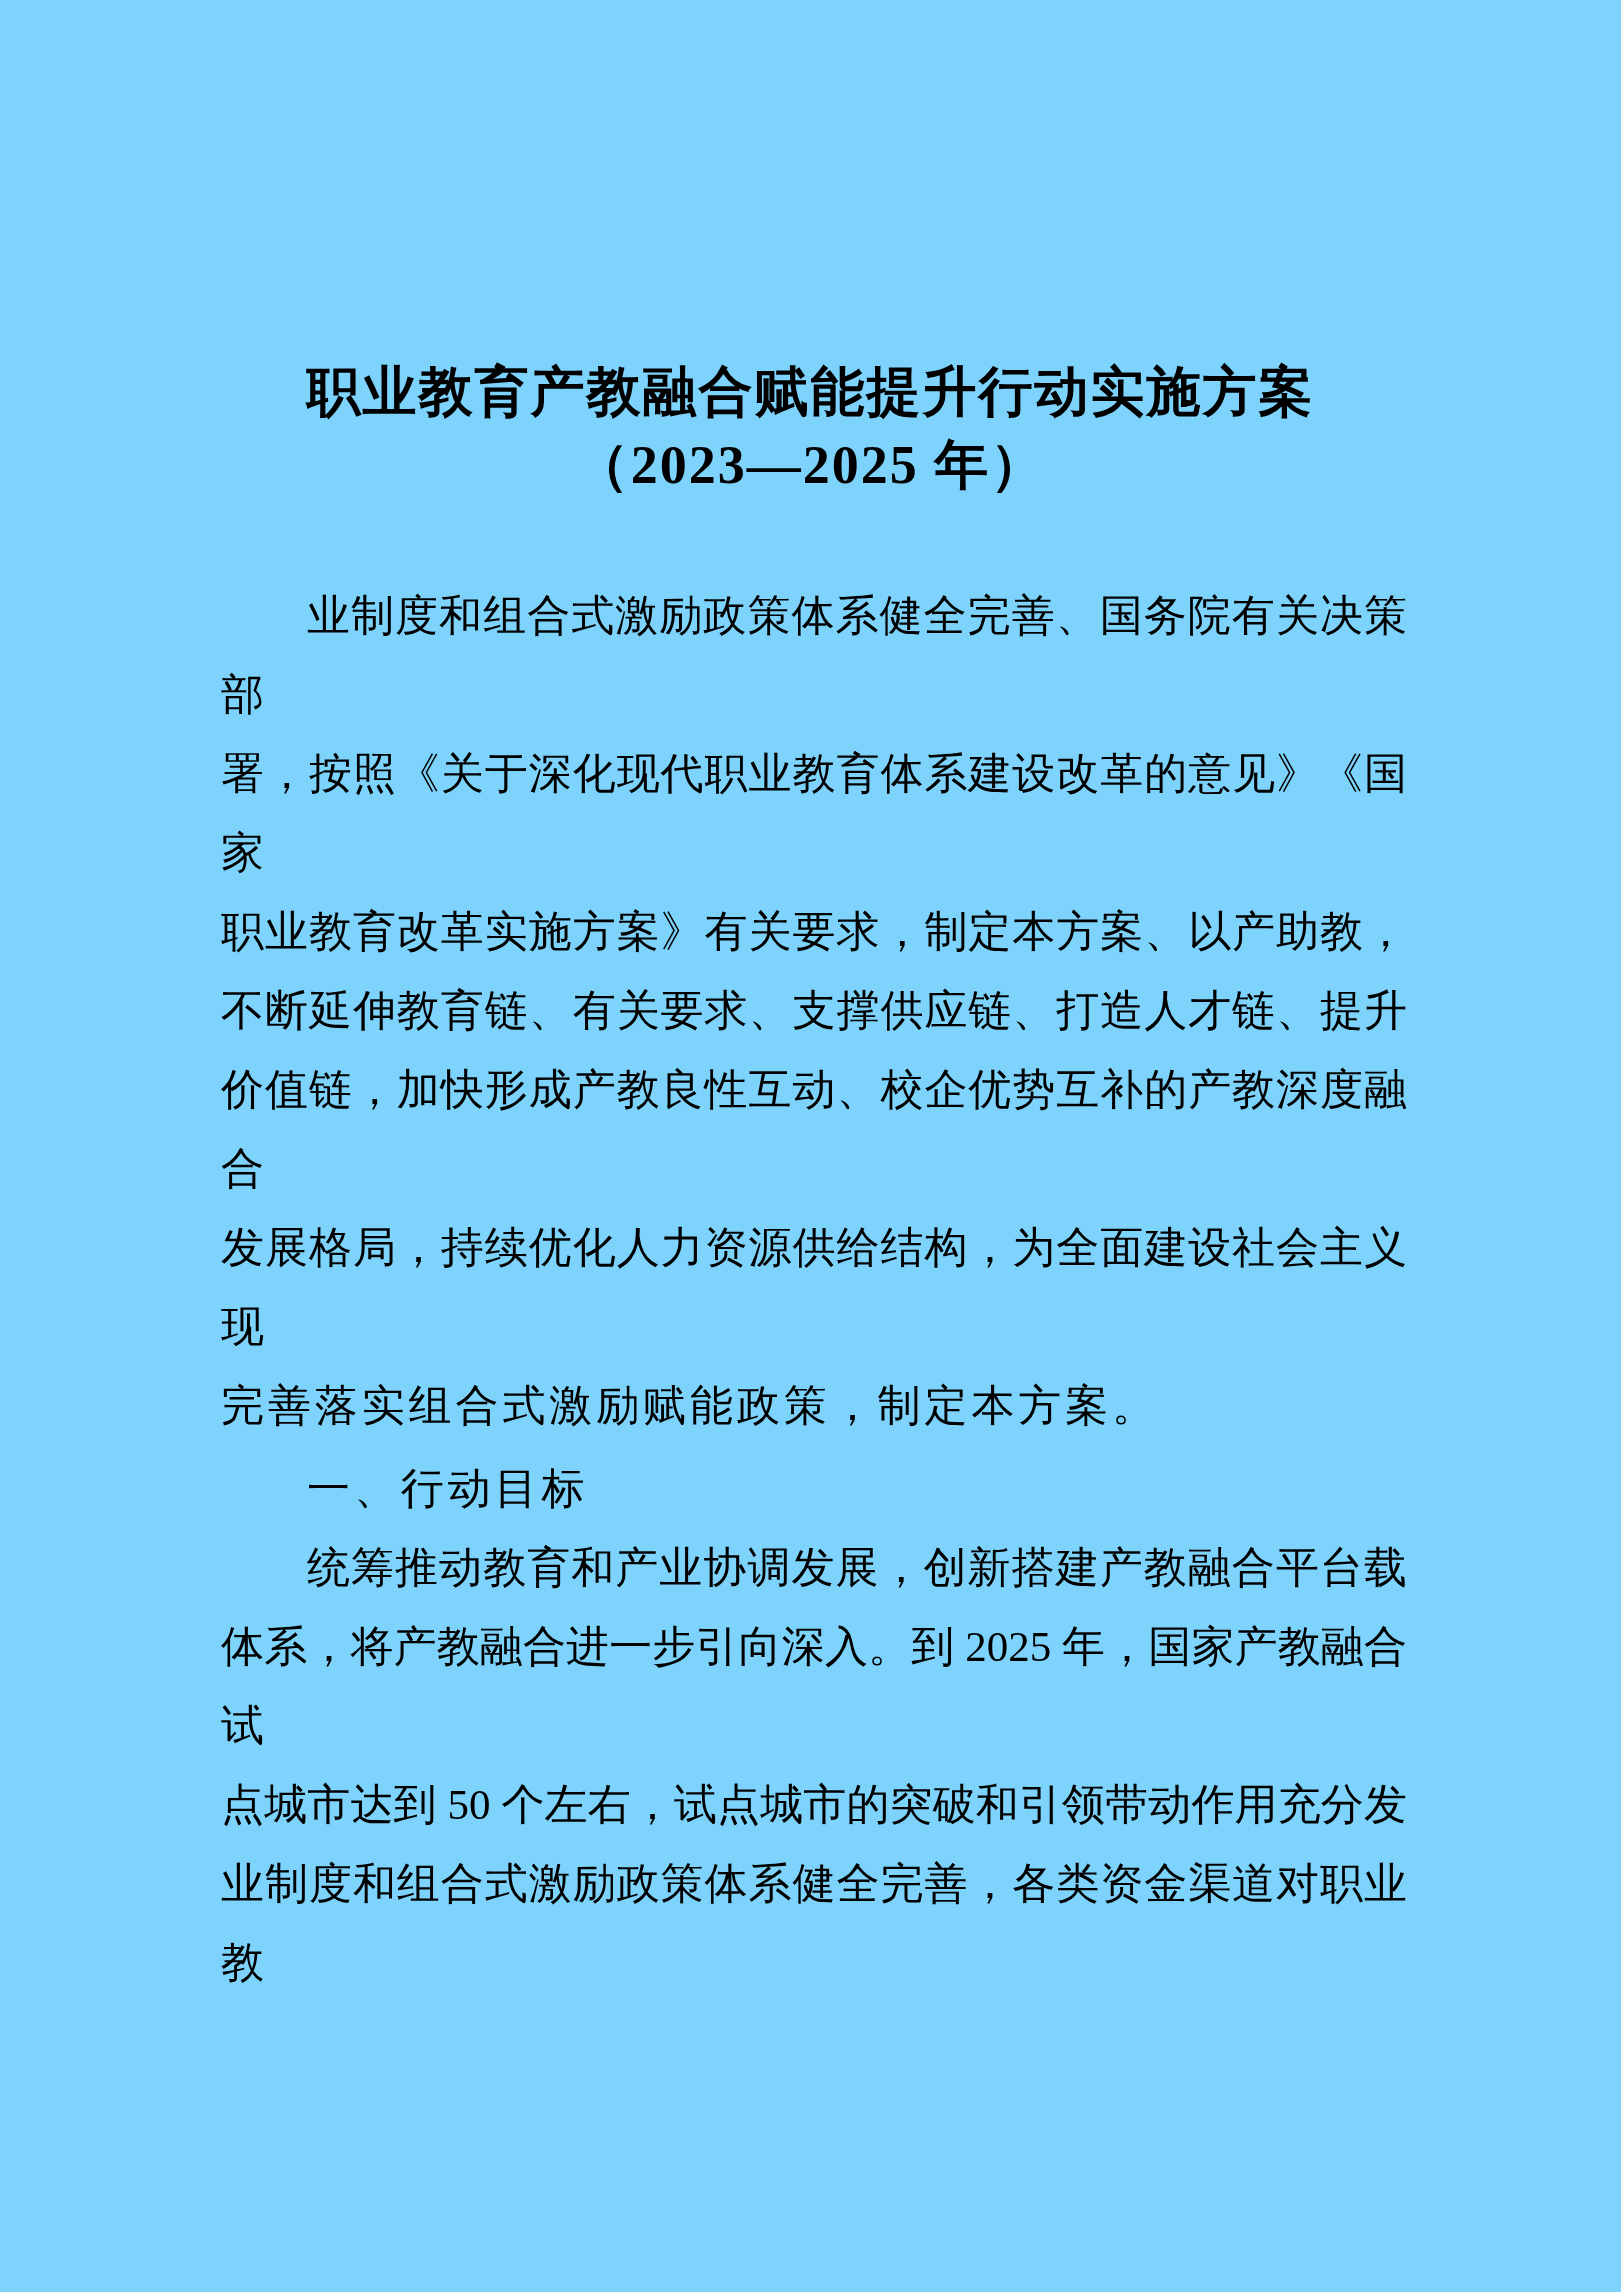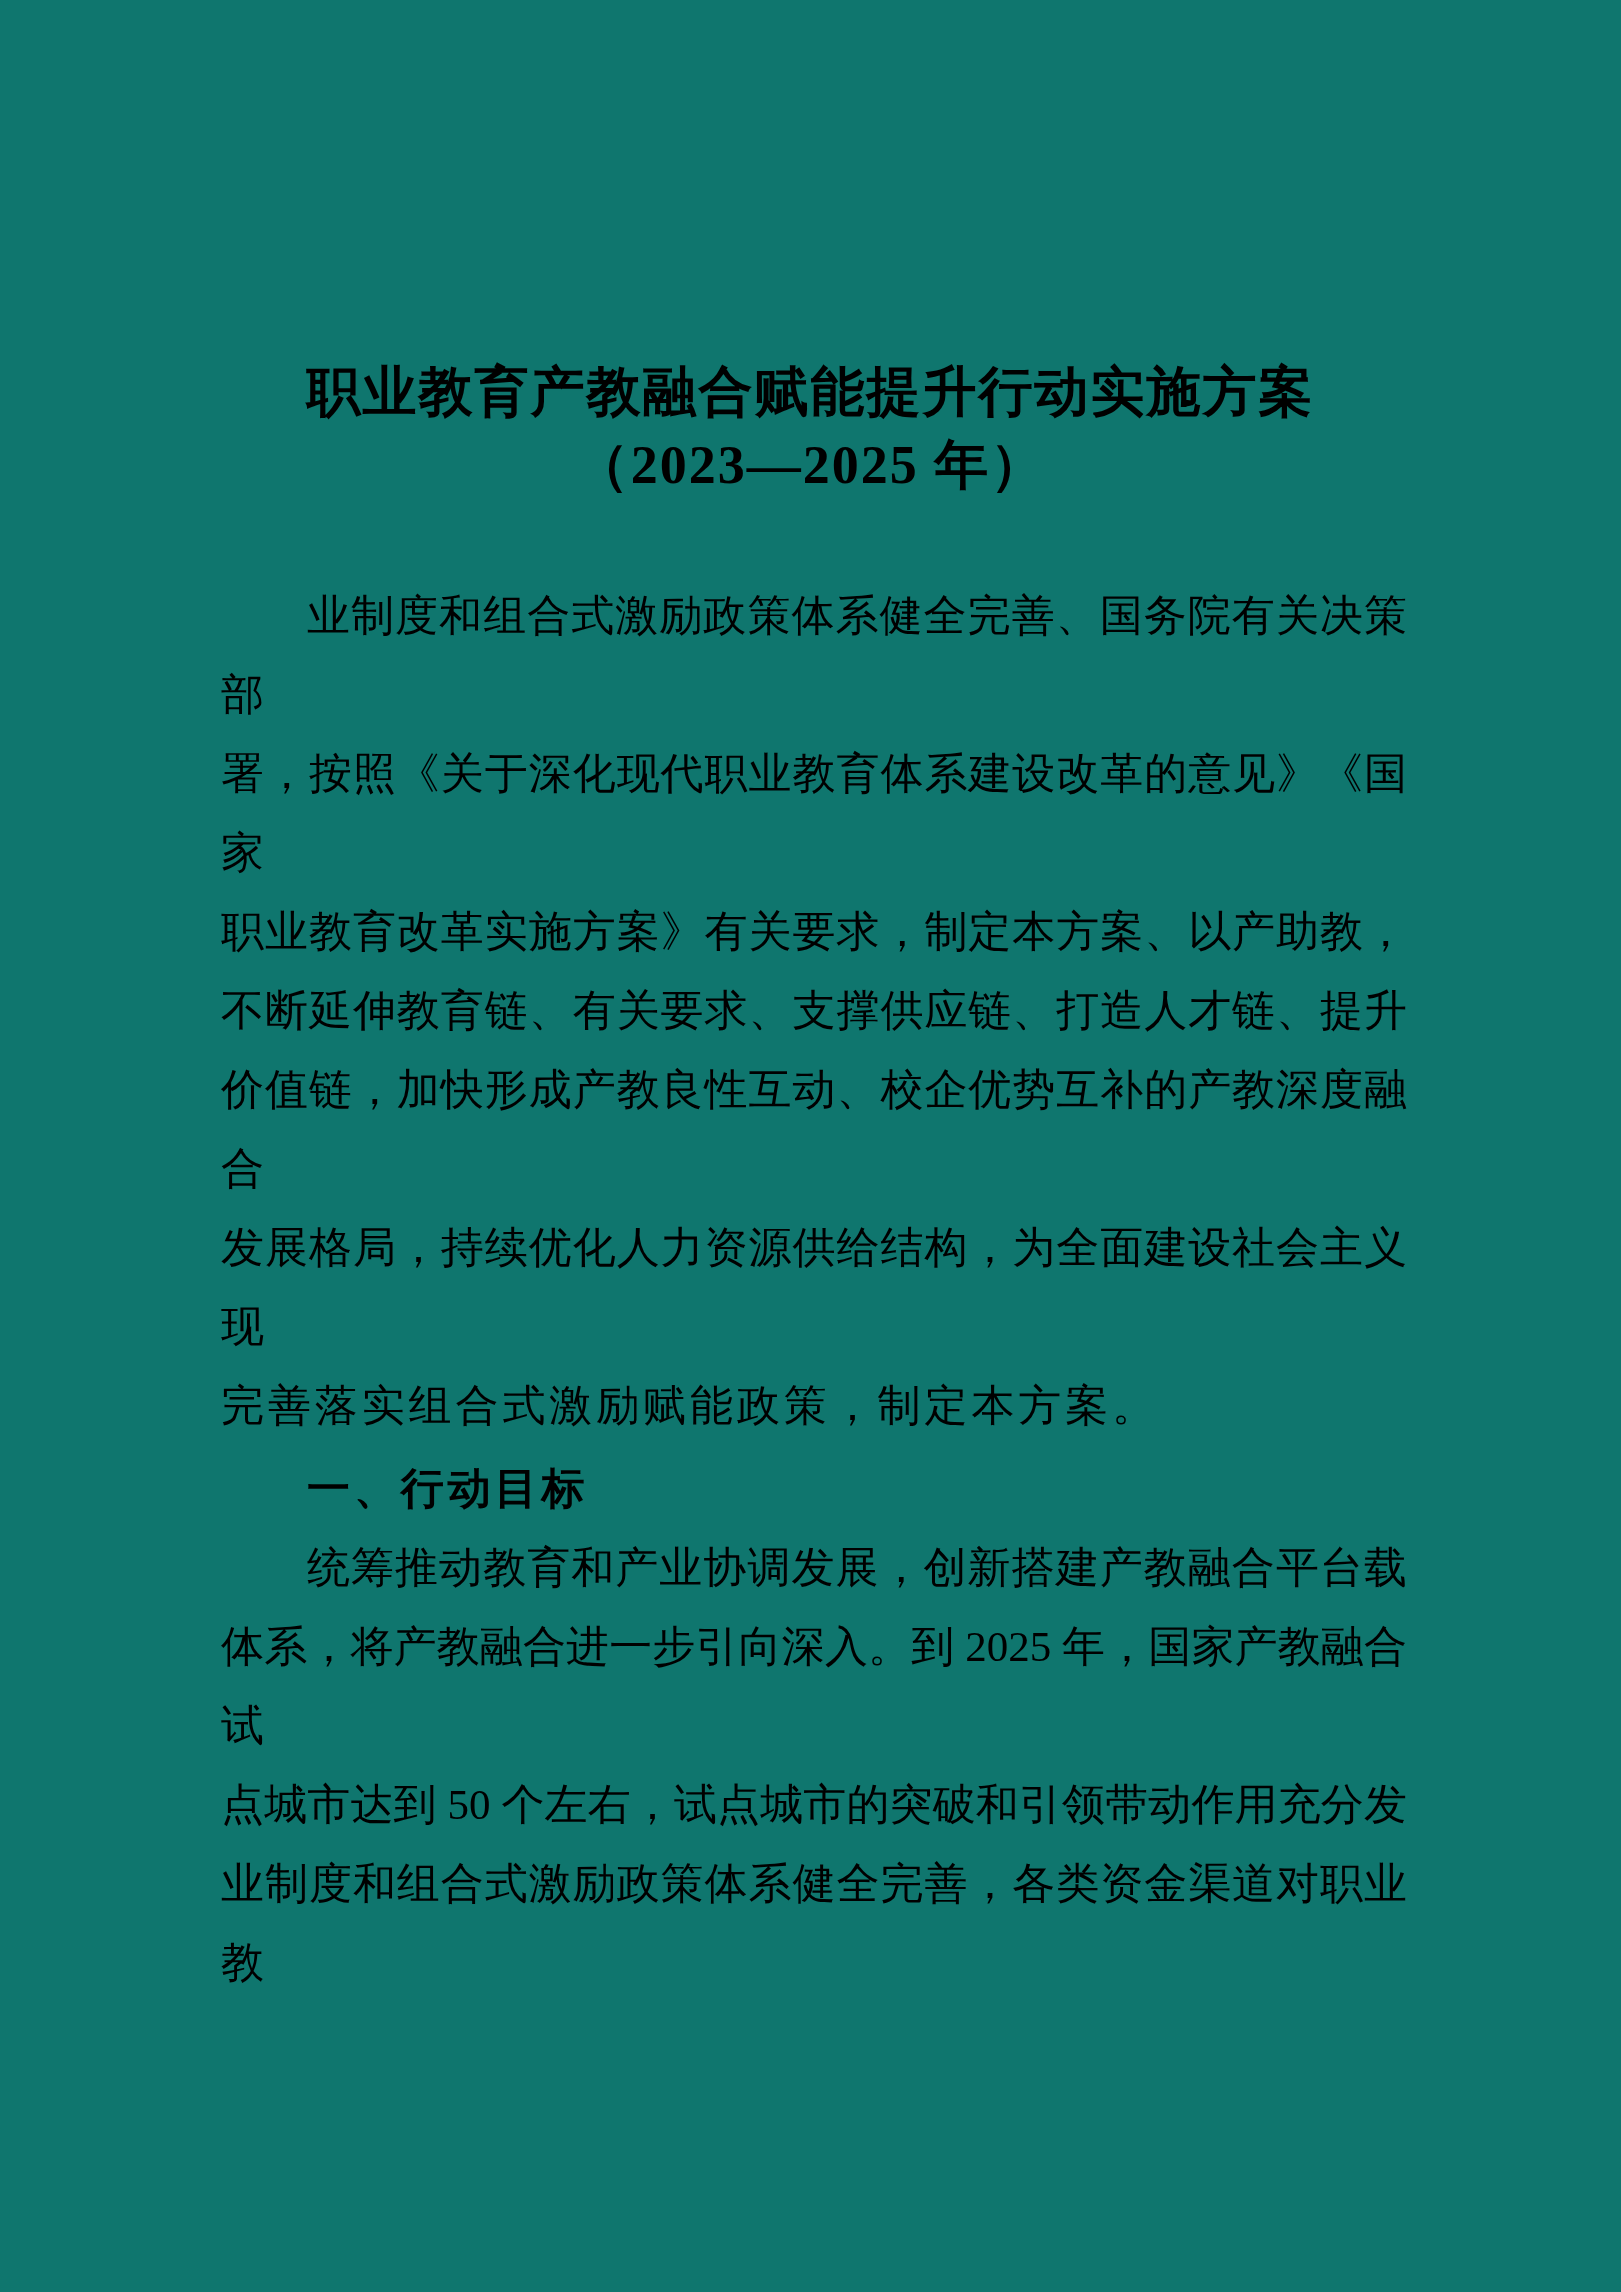--- a/index.html
+++ b/index.html
@@ -5,21 +5,21 @@
   html, body {
     margin: 0;
     padding: 0;
     background: #888;
   }
   .page {
     position: relative;
     width: 1621px;
     height: 2293px;
     margin: 0 auto;
-    background: #0f766e;
+    background: #7dd3fc;
     color: #000000;
     font-family: "Liberation Serif", serif;
     overflow: hidden;
   }
   
   .title-block {
     position: absolute;
     top: 356px;
     left: 0;
     width: 100%;
@@ -49,21 +49,21 @@
     text-align: justify;
     text-align-last: justify;
     text-justify: inter-character;
   }
   .indent {
     text-indent: 86px; 
   }
   
   .heading {
     font-family: "Liberation Sans", sans-serif;
-    font-weight: bold;
+    font-weight: normal;
     font-size: 43px;
     line-height: 79px;
     text-indent: 86px;
     letter-spacing: 3.9px;
     margin-top: 3.9px;
   }
 </style>
 </head>
 <body>
 

